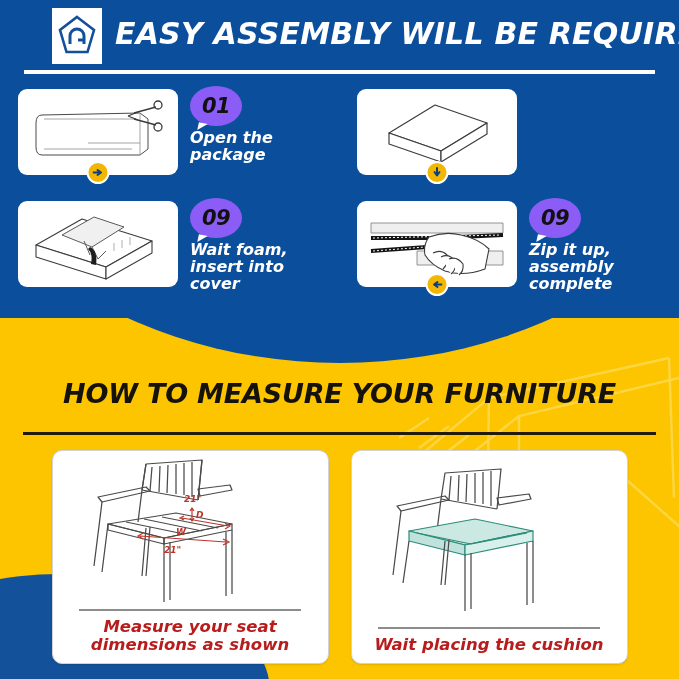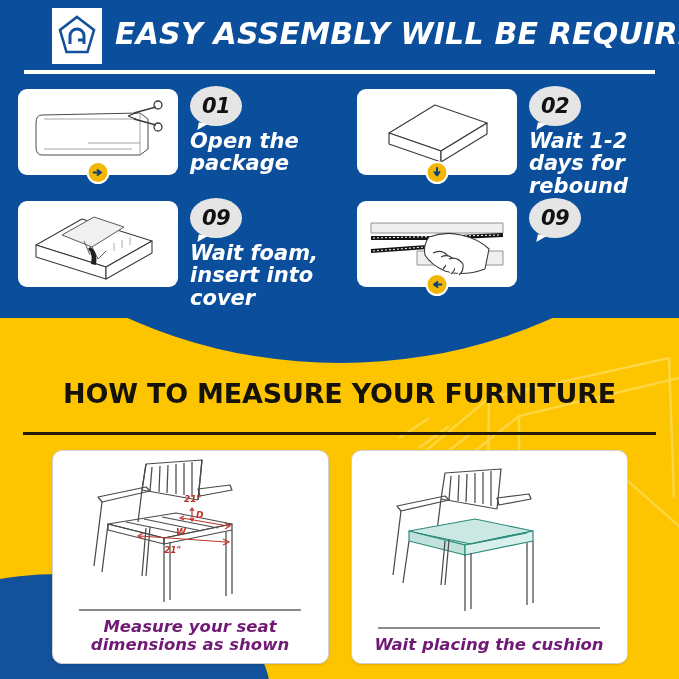--- a/index.html
+++ b/index.html
@@ -53,64 +53,64 @@
   }
   .arrow-badge{
     position:absolute;bottom:-9px;left:50%;transform:translateX(-50%);
     width:19px;height:19px;border-radius:50%;
     background:#F2B705;border:2px solid #FFFFFF;
     display:flex;align-items:center;justify-content:center;
   }
   .arrow-badge svg{display:block;}
   .step-text{margin-left:12px;margin-top:0px;}
   .num-bubble{
-    position:relative;width:52px;height:40px;background:#e5e5e5;
+    position:relative;width:52px;height:40px;background:#8b5cf6;
     border-radius:50%;display:flex;align-items:center;justify-content:center;
     margin-bottom:4px;
     text-align:right;
   }
   .num-bubble:after{
     content:"";position:absolute;left:8px;bottom:-5px;
     width:0;height:0;border-left:9px solid #FFFFFF;
     border-bottom:8px solid transparent;
     transform:rotate(12deg);
   }
   .num-bubble span{
     font-family:"DejaVu Sans", sans-serif;
     font-size:21px;font-weight:bold;font-style:italic;color:#111111;
     letter-spacing:-0.5px;
   }
   .step-label{
     font-family:"DejaVu Sans", sans-serif;
-    font-size:21px;font-weight:bold;font-style:italic;color:#FFFFFF;
+    font-size:16px;font-weight:bold;font-style:italic;color:#FFFFFF;
     line-height:1.06;max-width:160px;
   }
 
   
   .measure-title{
     position:absolute;left:0;top:378px;width:679px;text-align:center;
     font-family:"DejaVu Sans", sans-serif;
-    font-size:27px;font-weight:bold;color:#15120C;
+    font-size:27px;font-weight:bold;font-style:italic;color:#15120C;
     letter-spacing:-0.2px;
   }
   .measure-rule{
     position:absolute;left:23px;top:432px;width:633px;height:3px;background:#231B06;
   }
   .panels{position:absolute;left:0;top:450px;width:679px;display:flex;justify-content:center;gap:22px;}
   .panel{
     width:275px;height:212px;background:#FFFFFF;
     border:1px solid #D2D2D2;border-radius:10px;
     display:flex;flex-direction:column;align-items:center;
     box-shadow:0 1px 2px rgba(0,0,0,.12);
   }
   .panel-art{flex:1 1 auto;display:flex;align-items:center;justify-content:center;width:100%;}
   .panel-divider{width:222px;height:2px;background:#8C8C8C;}
   .panel-caption{
     font-family:"DejaVu Sans", sans-serif;
-    font-size:16.5px;font-weight:bold;font-style:italic;color:#701a75;
+    font-size:16.5px;font-weight:bold;font-style:italic;color:#b91c1c;
     text-align:center;line-height:1.1;padding:7px 8px 9px 8px;
   }
 </style>
 </head>
 <body>
 
 <div class="stage">
 
   <div class="yellow-panel">
     <div class="blue-curve"></div>
@@ -189,26 +189,20 @@
               <path d="M12 36 L12 47 L64 65 L64 54 Z"></path>
               <path d="M64 54 L64 65 L110 37 L110 26 Z"></path>
             </g>
           </svg>
           <div class="arrow-badge">
             <svg width="11" height="11" viewBox="0 0 11 11">
               <path d="M5.5 1 L5.5 7 M3 5 L5.5 8.5 L8 5" fill="none" stroke="#0B3F80" stroke-width="2" stroke-linecap="round" stroke-linejoin="round"></path>
             </svg>
           </div>
         </div>
-        <div class="step-text">
-          <div class="num-bubble">
-            <span>02</span>
-          </div>
-          <div class="step-label">Wait 1-2 days for rebound</div>
-        </div>
       </div>
 
     </div>
 
     <div class="step-row">
 
       <div class="step">
         <div class="step-card">
           <svg width="140" height="74" viewBox="0 0 140 74">
             <g fill="#FFFFFF" stroke="#3C3C3C" stroke-width="1.1" stroke-linejoin="round">
@@ -264,20 +258,21 @@
           <div class="arrow-badge">
             <svg width="11" height="11" viewBox="0 0 11 11">
               <path d="M10 5.5 L4 5.5 M6 3 L2.5 5.5 L6 8" fill="none" stroke="#0B3F80" stroke-width="2" stroke-linecap="round" stroke-linejoin="round"></path>
             </svg>
           </div>
         </div>
         <div class="step-text">
           <div class="num-bubble">
             <span>09</span>
           </div>
+          <div class="step-label">Zip it up, assembly complete</div>
         </div>
       </div>
 
     </div>
   </div>
 
   <div class="measure-title">HOW TO MEASURE YOUR FURNITURE</div>
   <div class="measure-rule"></div>
 
   <div class="panels">

